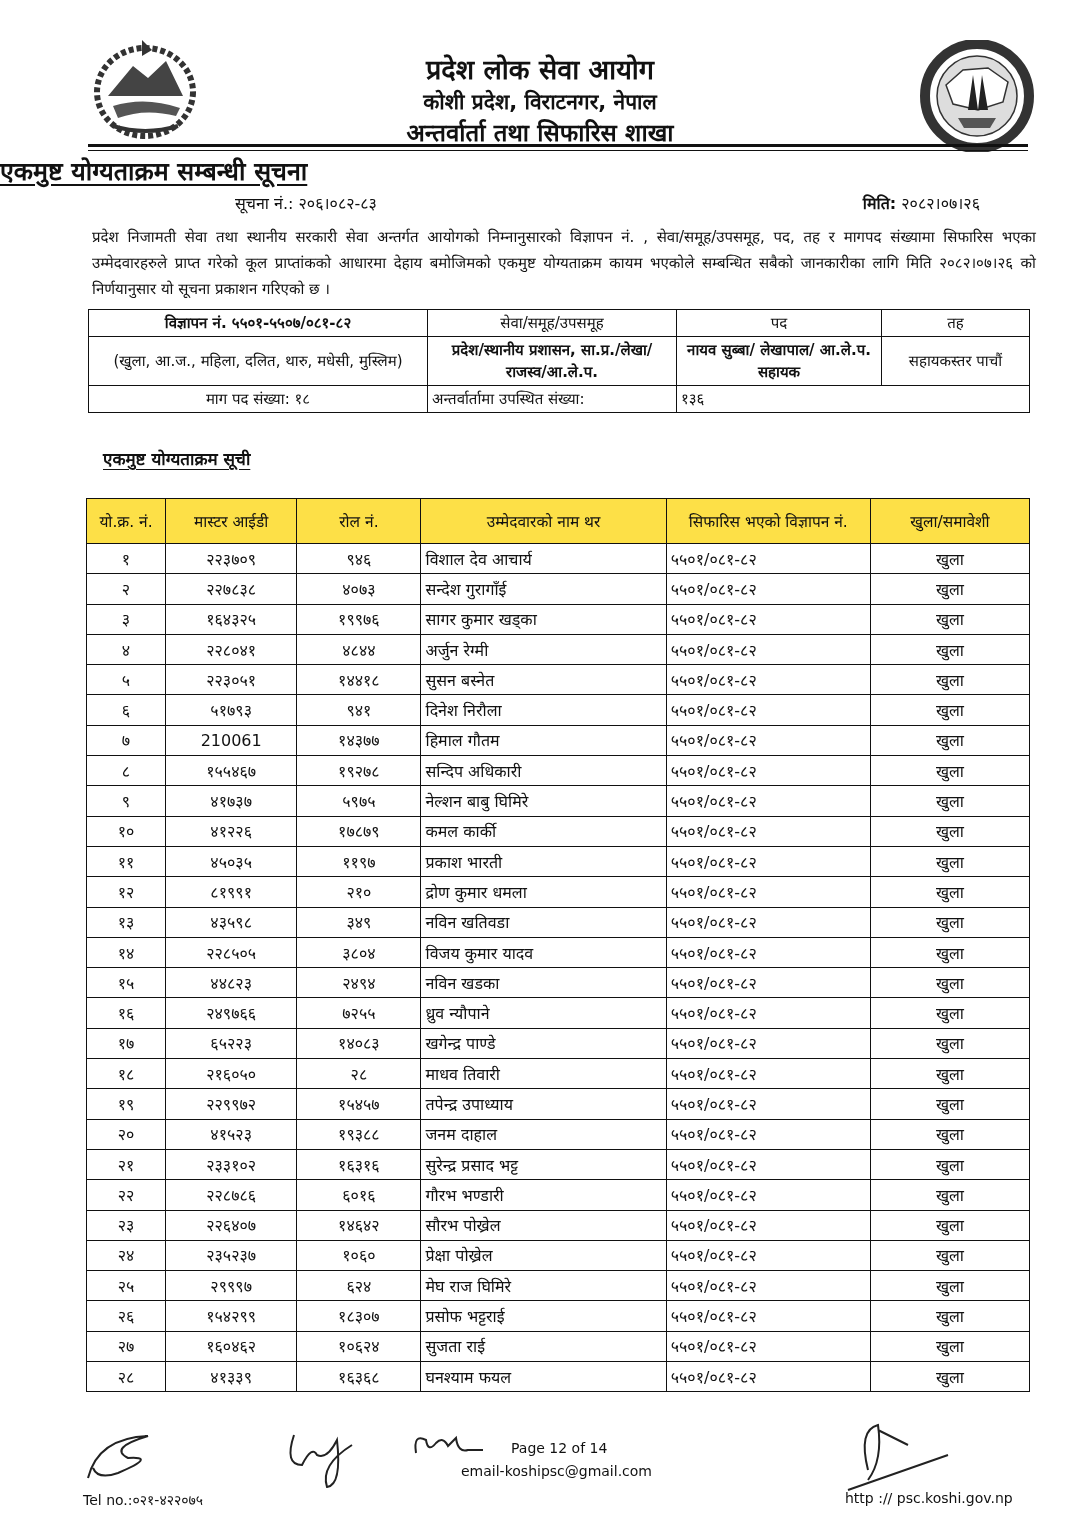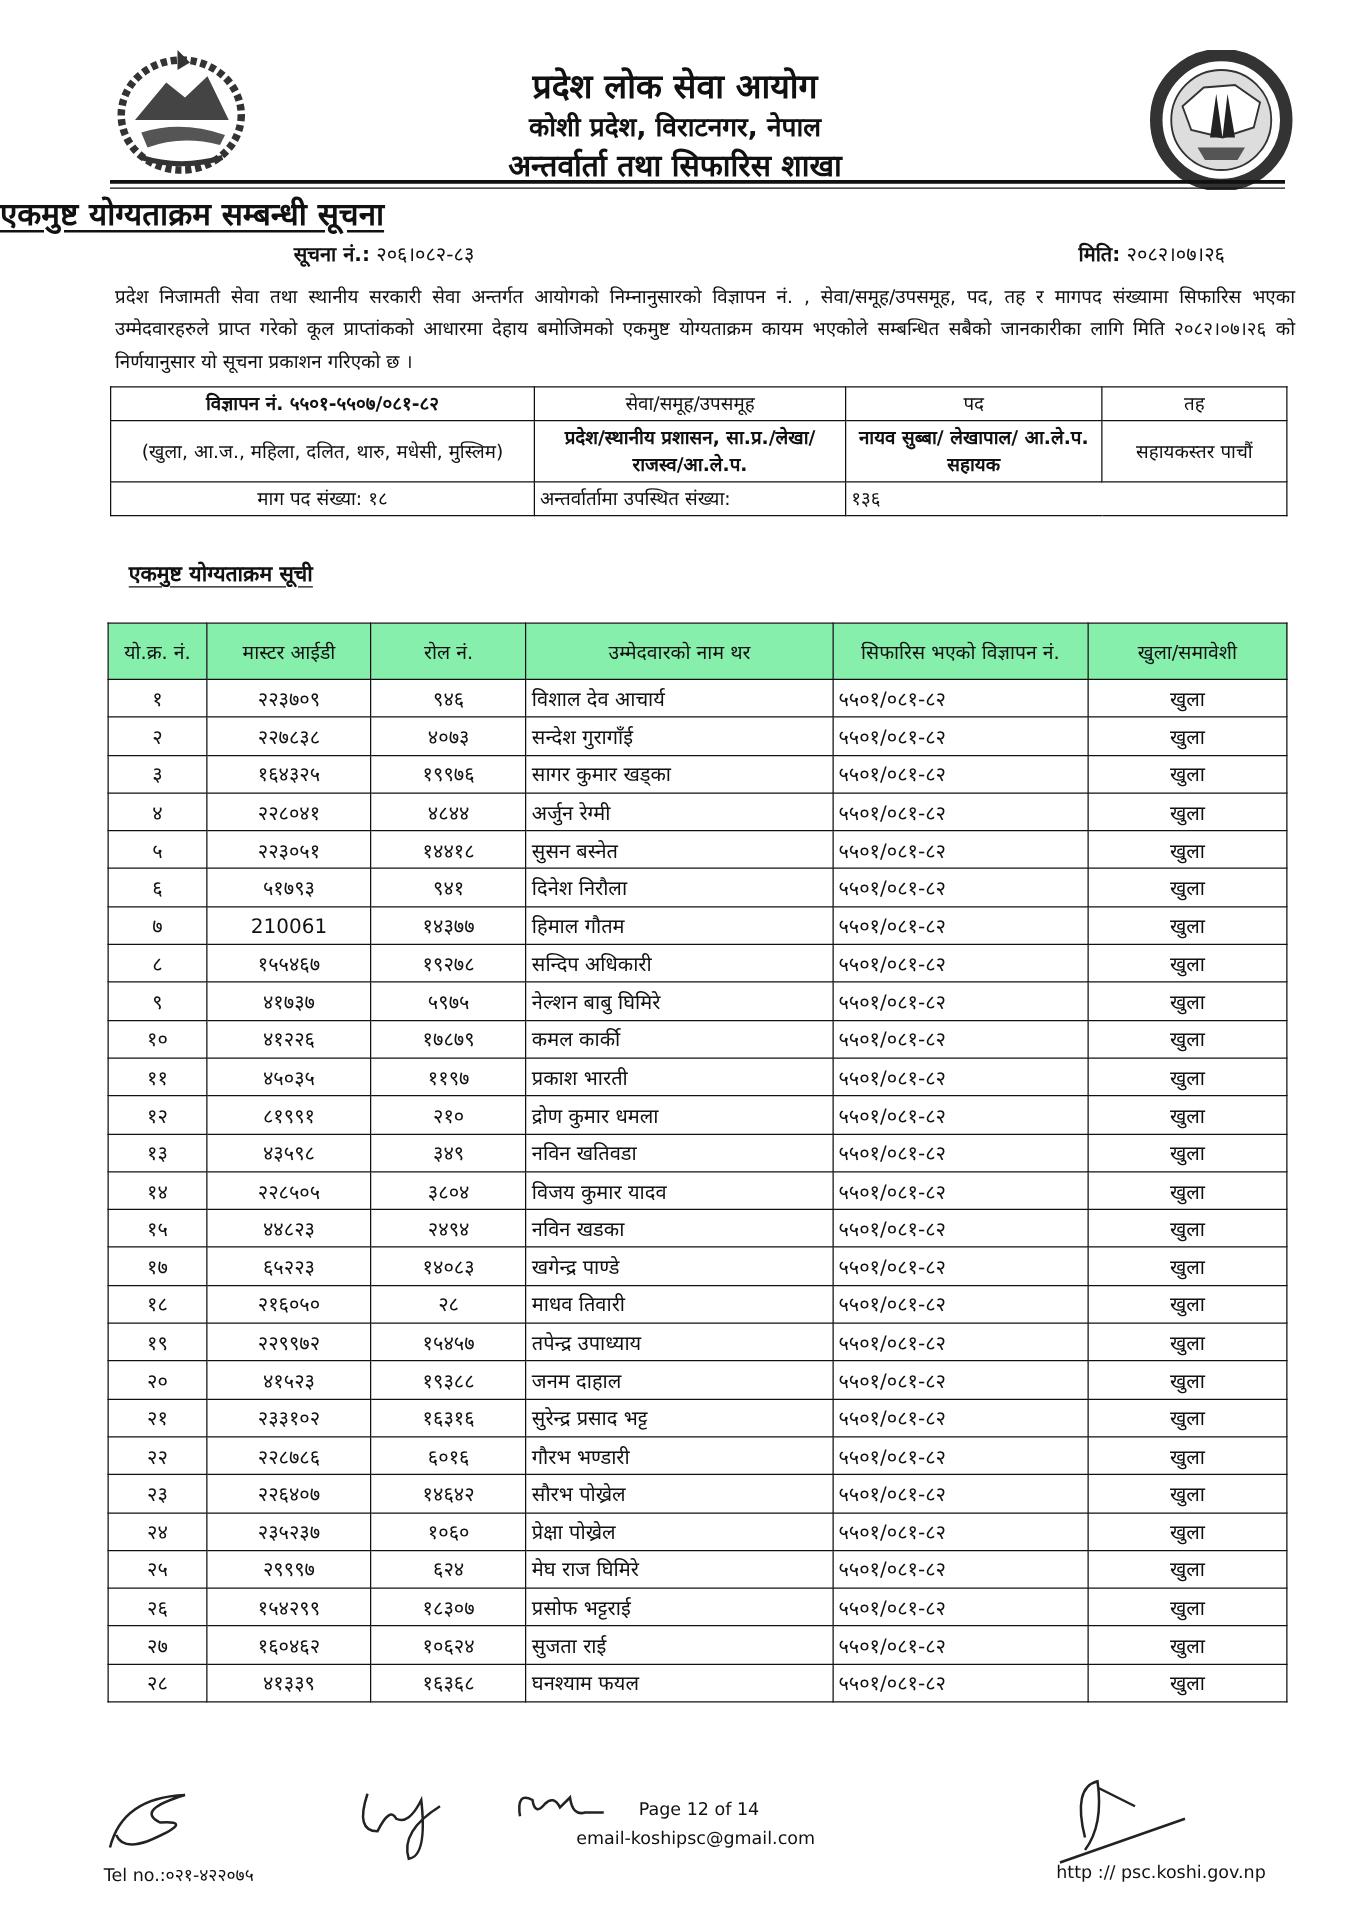--- a/index.html
+++ b/index.html
@@ -11,33 +11,33 @@
   .h-title { font-size: 27px; font-weight: bold; line-height: 34px; }
   .h-sub { font-size: 21px; font-weight: bold; line-height: 30px; }
   .h-sub2 { font-size: 24px; font-weight: bold; line-height: 32px; }
   .rule { position: absolute; left: 88px; width: 940px; border-top: 3px solid #111; }
   .rule.r1 { top: 144px; }
   .rule.r2 { top: 150px; border-top-width: 1.5px; }
   .notice-title { position: absolute; left: 0; width: 1080px; top: 153px; text-align: left;
                   font-size: 25px; font-weight: bold; }
   .notice-title span { text-decoration: underline; text-underline-offset: 4px; }
   .ref-no { position: absolute; left: 235px; top: 192px; font-size: 16px; }
-  .ref-no b { font-weight: bold; }
+  .ref-no b { font-weight: normal; }
   .date { position: absolute; right: 100px; top: 192px; font-size: 16px; }
   .intro { position: absolute; left: 92px; width: 944px; top: 224px; font-size: 15px; line-height: 26px;
            text-align: justify; font-family: "DejaVu Sans", sans-serif; }
   table { border-collapse: collapse; }
   .info-table { position: absolute; left: 88px; top: 309px; width: 942px; font-size: 15px; }
   .info-table td { border: 1.5px solid #111; text-align: center; padding: 2px 4px; line-height: 22px; }
   .info-table .bold { font-weight: bold; }
   .info-table .left { text-align: left; }
   .list-title { position: absolute; left: 103px; top: 447px; font-size: 17px; font-weight: bold;
                 text-decoration: underline; text-underline-offset: 4px; }
   .main-table { position: absolute; left: 86px; top: 498px; width: 944px; font-size: 16px; }
-  .main-table th { background: #86efac; border: 1.5px solid #111; font-weight: normal; height: 42px;
+  .main-table th { background: #fde047; border: 1.5px solid #111; font-weight: normal; height: 42px;
                    font-size: 15.5px; }
   .main-table td { border: 1.5px solid #111; height: 29.3px; padding: 0 4px; text-align: center; }
   .main-table td.name, .main-table td.adv { text-align: left; }
   .c1 { width: 74px; } .c2 { width: 125px; } .c3 { width: 118px; } .c4 { width: 236px; }
   .c5 { width: 196px; } .c6 { width: 152px; margin-left: 40px; }
   .footer-tel { position: absolute; left: 83px; top: 1490px; font-size: 14px; }
   .footer-page { position: absolute; left: 511px; top: 1440px; font-size: 14px; }
   .footer-email { position: absolute; left: 461px; top: 1463px; font-size: 14px; }
   .footer-web { position: absolute; left: 845px; top: 1490px; font-size: 14px; }
   .sig { position: absolute; }
@@ -235,20 +235,28 @@
       </tr>
       <tr>
         <td>१५</td>
         <td>४४८२३</td>
         <td>२४९४</td>
         <td class="name">नविन खडका</td>
         <td class="adv">५५०१/०८१-८२</td>
         <td>खुला</td>
       </tr>
       <tr>
+        <td>१६</td>
+        <td>२४९७६६</td>
+        <td>७२५५</td>
+        <td class="name">ध्रुव न्यौपाने</td>
+        <td class="adv">५५०१/०८१-८२</td>
+        <td>खुला</td>
+      </tr>
+      <tr>
         <td>१७</td>
         <td>६५२२३</td>
         <td>१४०८३</td>
         <td class="name">खगेन्द्र पाण्डे</td>
         <td class="adv">५५०१/०८१-८२</td>
         <td>खुला</td>
       </tr>
       <tr>
         <td>१८</td>
         <td>२१६०५०</td>

